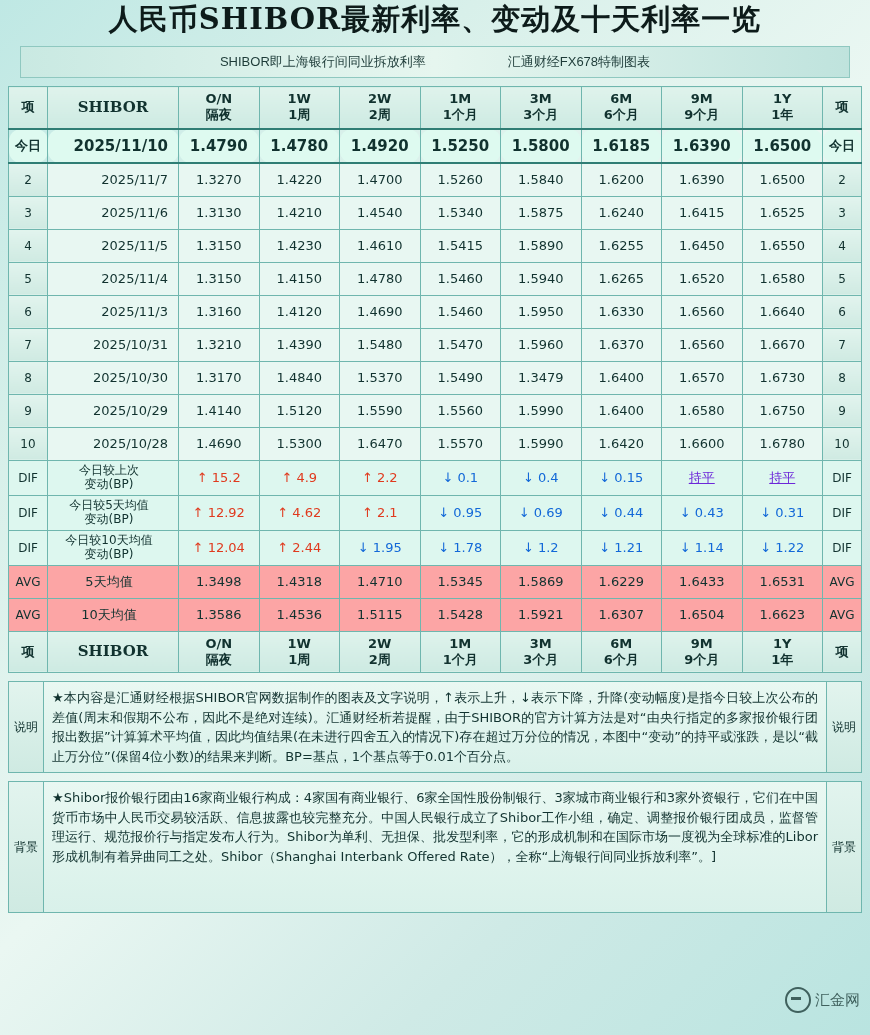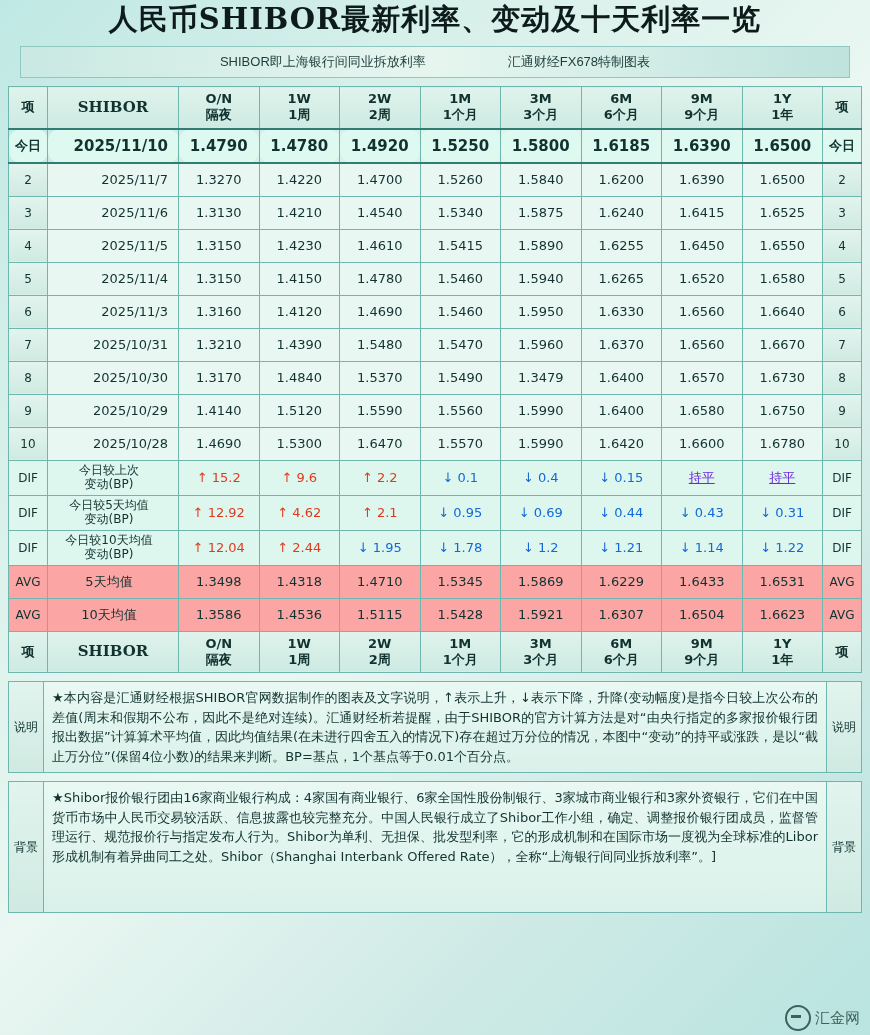--- a/index.html
+++ b/index.html
@@ -57,21 +57,21 @@
     font-size:12px;color:#11322f;border-right:1px solid #6fb6ae;
     background:linear-gradient(180deg,#e2f4ee,#cfeae2);
   }
   .note .side.r{border-right:none;border-left:1px solid #6fb6ae;}
   .note .body{
     flex:1;padding:6px 8px;font-size:13px;line-height:1.5;color:#11322f;
     font-family:"DejaVu Sans","Liberation Sans",sans-serif;text-align:justify;
   }
   .note.bg .body{height:118px;overflow:hidden;}
   .wm{
-    position:absolute;right:10px;bottom:4px;display:flex;align-items:center;
+    position:absolute;right:10px;bottom:22px;display:flex;align-items:center;
     font-size:15px;color:#2a4a47;opacity:.85;
   }
   .wm .circ{
     width:22px;height:22px;border-radius:50%;border:2px solid #2a4a47;
     display:inline-block;margin-right:4px;position:relative;
   }
   .wm .circ:after{
     content:"";position:absolute;left:4px;top:8px;width:10px;height:3px;background:#2a4a47;
   }
 </style>
@@ -229,21 +229,21 @@
           <td>1.5990</td>
           <td>1.6420</td>
           <td>1.6600</td>
           <td>1.6780</td>
           <td class="idx">10</td>
         </tr>
         <tr class="difrow">
           <td class="idx">DIF</td>
           <td class="datecol lbl" style="text-align:center">今日较上次<br>变动(BP)</td>
           <td><span class="up">↑</span> <span class="up">15.2</span></td>
-          <td><span class="up">↑</span> <span class="up">9.6</span></td>
+          <td><span class="up">↑</span> <span class="up">4.9</span></td>
           <td><span class="up">↑</span> <span class="up">2.2</span></td>
           <td><span class="down">↓</span> <span class="down">0.1</span></td>
           <td><span class="down">↓</span> <span class="down">0.4</span></td>
           <td><span class="down">↓</span> <span class="down">0.15</span></td>
           <td><span class="flat">持平</span></td>
           <td><span class="flat">持平</span></td>
           <td class="idx">DIF</td>
         </tr>
         <tr class="difrow">
           <td class="idx">DIF</td>

